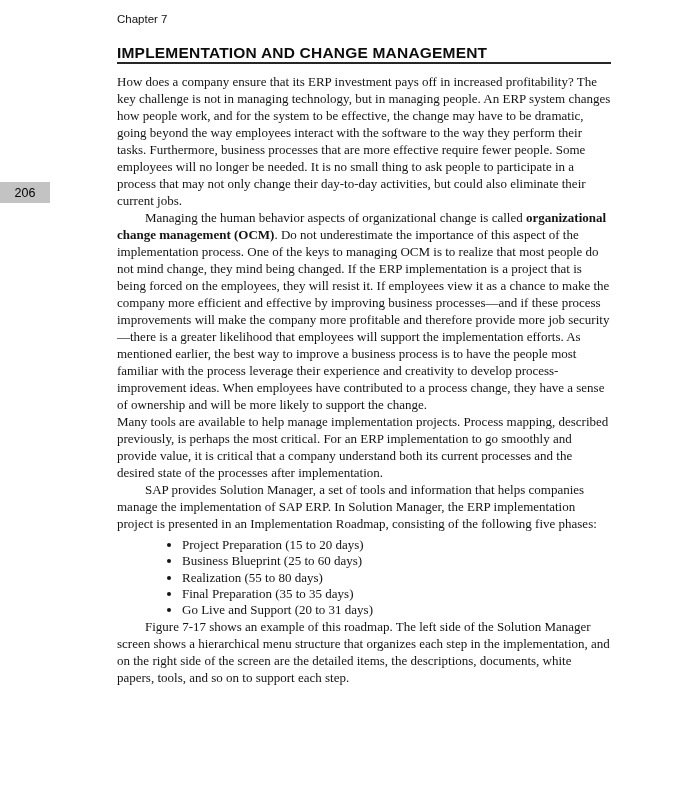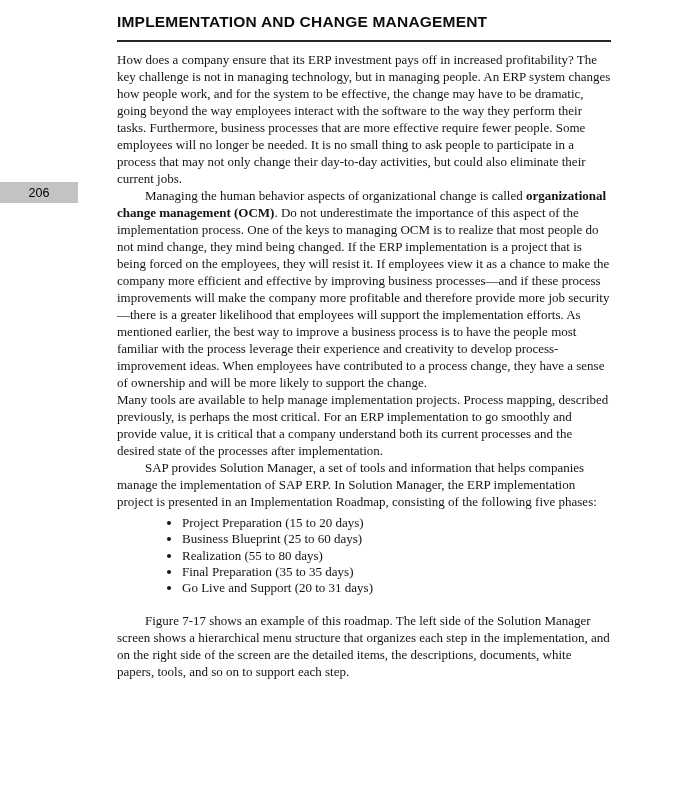--- a/index.html
+++ b/index.html
@@ -7,21 +7,21 @@
   body {
     background: #ffffff;
     color: #141414;
     font-family: "Liberation Serif", serif;
     position: relative;
     overflow: hidden;
   }
   .page-number-tab {
     position: absolute;
     left: 0; top: 182px;
-    width: 78px; height: 21px;
+    width: 50px; height: 21px;
     background: #c3c3c3;
     display: flex; align-items: center; justify-content: center;
     font-family: "Liberation Sans", sans-serif;
     font-size: 12.5px;
     color: #000;
   }
   .content {
     position: absolute;
     left: 117px; top: 13px;
     width: 494px;
@@ -32,57 +32,58 @@
     color: #111;
     margin-bottom: 19px;
   }
   h1.chapter-title {
     font-family: "Liberation Sans", sans-serif;
     font-size: 15.5px;
     font-weight: bold;
     letter-spacing: 0.2px;
     color: #0d0d0d;
     border-bottom: 2px solid #262626;
-    padding-bottom: 9px;
+    padding-bottom: 0;
     margin-bottom: 9px;
     white-space: nowrap;
   }
   .body-text p {
     font-size: 13px;
     line-height: 17px;
     text-align: left;
   }
   .body-text p.indent { text-indent: 28px; }
   .seg-bold { font-weight: bold; }
   .seg-italic { }
   .body-text h2 {
     font-family: "Liberation Sans", sans-serif;
     font-size: 14.5px;
     font-weight: bold;
     color: #0d0d0d;
     margin: 14px 0 6px 0;
   }
   .body-text ul {
-    margin: 5px 0 16px 48px;
+    margin: 5px 0 0 48px;
     padding-left: 17px;
     list-style: disc outside;
   }
   .body-text li {
     font-size: 13px;
     line-height: 16.3px;
   }
 </style>
 </head>
 <body>
 
 <div class="page-number-tab">
   <span>206</span>
 </div>
 
 <div class="content">
+  <div class="running-header">Chapter 7</div>
   <h1 class="chapter-title">IMPLEMENTATION AND CHANGE MANAGEMENT</h1>
   <div class="body-text">
       <p><span>How does a company ensure that its ERP investment pays off in increased profitability? The key challenge is not in managing technology, but in managing people. An ERP system changes how people work, and for the system to be effective, the change may have to be dramatic, going beyond the way employees interact with the software to the way they perform their tasks. Furthermore, business processes that are more effective require fewer people. Some employees will no longer be needed. It is no small thing to ask people to participate in a process that may not only change their day-to-day activities, but could also eliminate their current jobs.</span></p>
       <p class="indent"><span>Managing the human behavior aspects of organizational change is called </span><span class="seg-bold">organizational change management (OCM)</span><span>. Do not underestimate the importance of this aspect of the implementation process. One of the keys to managing OCM is to realize that most people do not mind change, they mind </span><span class="seg-italic">being</span><span> changed. If the ERP implementation is a project that is being forced on the employees, they will resist it. If employees view it as a chance to make the company more efficient and effective by improving business processes—and if these process improvements will make the company more profitable and therefore provide more job security—there is a greater likelihood that employees will support the implementation efforts. As mentioned earlier, the best way to improve a business process is to have the people most familiar with the process leverage their experience and creativity to develop process-improvement ideas. When employees have contributed to a process change, they have a sense of ownership and will be more likely to support the change.</span></p>
       <p><span>Many tools are available to help manage implementation projects. Process mapping, described previously, is perhaps the most critical. For an ERP implementation to go smoothly and provide value, it is critical that a company understand both its </span><span class="seg-italic">current</span><span> processes and the desired state of the processes </span><span class="seg-italic">after</span><span> implementation.</span></p>
       <p class="indent"><span>SAP provides Solution Manager, a set of tools and information that helps companies manage the implementation of SAP ERP. In Solution Manager, the ERP implementation project is presented in an Implementation Roadmap, consisting of the following five phases:</span></p>
       <ul>
         <li>Project Preparation (15 to 20 days)</li>
         <li>Business Blueprint (25 to 60 days)</li>
         <li>Realization (55 to 80 days)</li>

